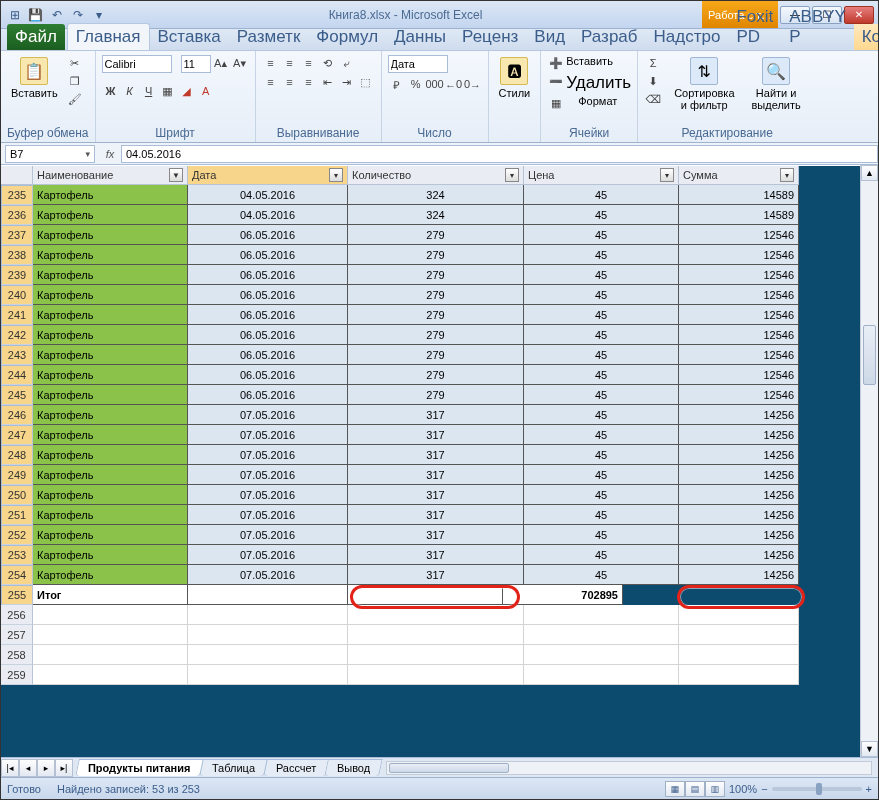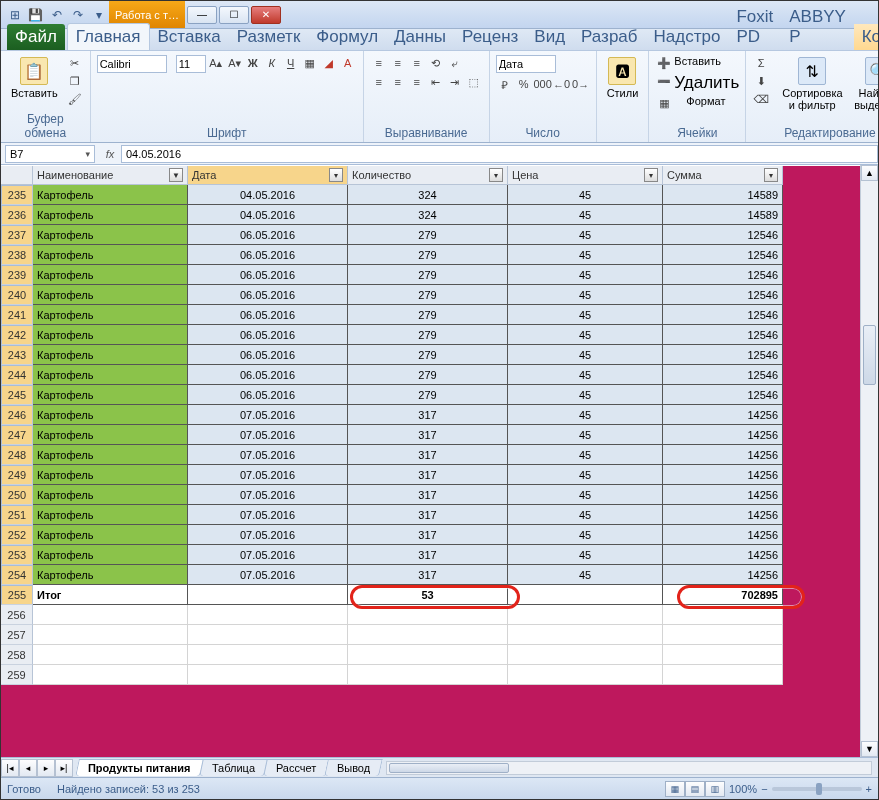--- a/index.html
+++ b/index.html
@@ -37,40 +37,40 @@
 .rowbtns .sbtn { border:1px solid transparent; }
 
 
 .formulabar { height: 22px; display:flex; align-items:center; border-bottom:1px solid #a9bdd8; background:#eef3fa; }
 .namebox { width:90px; height:18px; border:1px solid #a9bdd8; background:#fff; margin:0 4px; display:flex; align-items:center; padding:0 4px; font-size:11px; }
 .namebox .dd { margin-left:auto; color:#555; font-size:9px; }
 .fx { width:22px; text-align:center; font-style:italic; color:#555; }
 .formula-input { flex:1; height:18px; border:1px solid #a9bdd8; background:#fff; padding:0 4px; font-size:11px; display:flex; align-items:center; }
 
 
-.grid-wrap { position:absolute; top:165px; left:0; right:0; bottom:42px; overflow:hidden; background:#be185d; }
+.grid-wrap { position:absolute; top:165px; left:0; right:0; bottom:42px; overflow:hidden; background:#0c4a6e; }
 .grid-wrap .corner { position:absolute; left:0; top:0; width:32px; height:19px; background:#e9edf3; border-right:1px solid #b7c4d6; border-bottom:1px solid #b7c4d6; }
 .col-headers { position:absolute; left:32px; top:0; right:18px; height:19px; display:flex; }
 .colh { background:#e9edf3; border-right:1px solid #b7c4d6; border-bottom:1px solid #b7c4d6; display:flex; align-items:center; justify-content:space-between; padding:0 4px; font-size:11px; color:#333; position:relative; }
 .colh .filter { width:14px; height:14px; border:1px solid #888; background:linear-gradient(#fff,#ddd); font-size:8px; display:flex; align-items:center; justify-content:center; cursor:pointer; }
 .colh.selected { background:#f7d58b; }
 .row-headers { position:absolute; left:0; top:19px; width:32px; bottom:0; }
 .rowh { height:20px; background:#e9edf3; border-right:1px solid #b7c4d6; border-bottom:1px solid #c9d2df; display:flex; align-items:center; justify-content:center; font-size:11px; color:#333; }
 .rowh.sel { background:#f7d58b; }
 .cells { position:absolute; left:32px; top:19px; right:18px; bottom:0; }
 .row { display:flex; height:20px; }
 .cell { border-right:1px solid #555; border-bottom:1px solid #555; display:flex; align-items:center; padding:0 4px; font-size:11px; overflow:hidden; }
 .cell.name { background:#8bc34a; }
 .cell.data { background:#dce6f1; }
 .cell.date { justify-content:center; }
 .cell.num { justify-content:center; }
 .cell.sum { justify-content:flex-end; }
 .cell.total-row { background:#fff; font-weight:bold; }
 .cell.empty { border-right:1px solid #d4d4d4; border-bottom:1px solid #d4d4d4; background:#fff; }
-.col-A{width:155px;} .col-B{width:160px;} .col-C{width:160px;} .col-D{width:155px;} .col-E{width:120px;}
+.col-A{width:155px;} .col-B{width:160px;} .col-C{width:176px;} .col-D{width:155px;} .col-E{width:120px;}
 
 .highlight { position:absolute; border:3px solid #e2231a; border-radius:12px; pointer-events:none; box-shadow:0 0 0 1px rgba(255,255,255,.5) inset; }
 
 
 .vscroll { position:absolute; right:0; top:164px; width:18px; bottom:42px; background:#eef1f6; border-left:1px solid #c2ccd9; }
 .vscroll .arr { height:16px; background:linear-gradient(#fdfdfe,#e3e9f2); border:1px solid #b5c1d2; display:flex; align-items:center; justify-content:center; font-size:9px; cursor:pointer; }
 .vscroll .thumb { position:absolute; left:2px; right:2px; top:160px; height:60px; background:linear-gradient(#e9eef6,#cdd8e7); border:1px solid #9fb0c7; border-radius:2px; cursor:pointer; }
 
 
 .sheettabs { position:absolute; left:0; right:0; bottom:22px; height:20px; background:#dfe7f2; display:flex; align-items:center; border-top:1px solid #a9bdd8; }
@@ -95,20 +95,21 @@
 <body>
 
 <div class="titlebar">
   <div class="qat">
     <div class="qbtn">⊞</div>
     <div class="qbtn">💾</div>
     <div class="qbtn">↶</div>
     <div class="qbtn">↷</div>
     <div class="qbtn">▾</div>
   </div>
+  <div class="title">Книга8.xlsx - Microsoft Excel</div>
   <div class="tabletool">Работа с т…</div>
   <div class="winbtns">
     <div class="wbtn">—</div>
     <div class="wbtn">☐</div>
     <div class="wbtn close">✕</div>
   </div>
 </div>
 
 <div class="ribbon-tabs">
   <div class="tab file">Файл</div>
@@ -142,21 +143,21 @@
       <div class="smallbtns">
         <div class="sbtn">✂</div>
         <div class="sbtn">❐</div>
         <div class="sbtn">🖌</div>
       </div>
     </div>
     <div class="label">Буфер обмена</div>
   </div>
 
   <div class="group">
-    <div class="controls" style="flex-direction:row; gap:0;">
+    <div class="controls" style="flex-direction:column; gap:10px;">
       <div class="rowbtns">
         <input class="sel" style="width: 70px;" value="Calibri">
         <input class="sel" style="width: 30px; margin-left: 8px;" value="11">
         <div class="sbtn">A▴</div>
         <div class="sbtn">A▾</div>
       </div>
       <div class="rowbtns">
         <div class="sbtn">
             <b>Ж</b>
           </div>
@@ -456,21 +457,20 @@
       <div class="row">
         <div class="cell name col-A">Картофель</div>
         <div class="cell data date col-B">07.05.2016</div>
         <div class="cell data num col-C">317</div>
         <div class="cell data num col-D">45</div>
         <div class="cell data sum col-E">14256</div>
       </div>
       <div class="row">
         <div class="cell total-row col-A">Итог</div>
         <div class="cell total-row date col-B"></div>
-        <div class="cell total-row num col-C">53</div>
         <div class="cell total-row num col-D"></div>
         <div class="cell total-row sum col-E">702895</div>
       </div>
       <div class="row">
         <div class="cell empty col-A"></div>
         <div class="cell empty col-B"></div>
         <div class="cell empty col-C"></div>
         <div class="cell empty col-D"></div>
         <div class="cell empty col-E"></div>
       </div>

